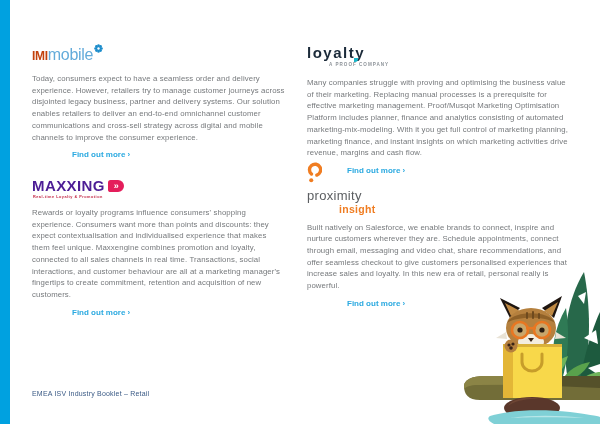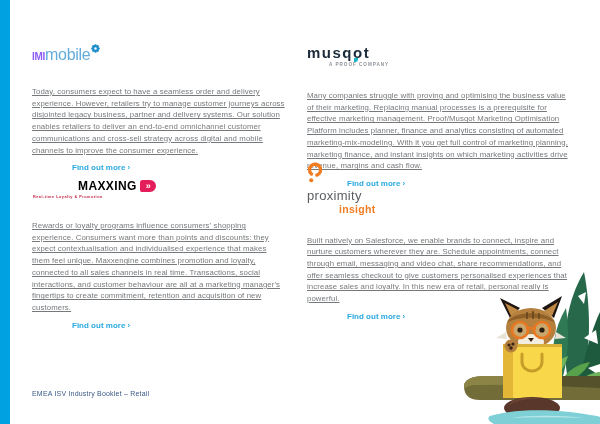--- a/index.html
+++ b/index.html
@@ -6,35 +6,35 @@
   body{
     width:600px;height:424px;background:#ffffff;position:relative;overflow:hidden;
     font-family:"Liberation Sans", sans-serif;
   }
   .accent-bar{position:absolute;left:0;top:0;width:10px;height:424px;background:#00A1E0;}
   .section{position:absolute;}
   #sec-imimobile{left:32px;top:46px;width:253px;}
   #sec-musqot{left:307px;top:44px;width:262px;}
   #sec-maxxing{left:32px;top:176px;width:253px;}
   #sec-proximity{left:307px;top:161px;width:262px;}
-  .body-text{font-size:7.8px;line-height:11.7px;color:#76797c;margin:20px 0 0 0;letter-spacing:.1px;text-decoration:underline;}
+  .body-text{font-size:7.8px;line-height:11.7px;color:#76797c;margin:7px 0 0 0;letter-spacing:.1px;}
   .more-link{display:inline-block;font-size:8px;font-weight:bold;color:#2aa9e0;text-decoration:none;cursor:pointer;padding-left:40px;}
   
   .imi-logo{height:20px;position:relative;white-space:nowrap;}
-  .imi-bold{font-size:10px;font-weight:bold;color:#8b5cf6;letter-spacing:-0.3px;}
+  .imi-bold{font-size:12px;font-weight:bold;color:#c2410c;letter-spacing:-0.3px;}
   .imi-light{font-size:16px;font-weight:400;color:#63abda;letter-spacing:-0.3px;margin-top:12px;}
   .imi-gear{position:relative;top:-7px;left:1px;}
   
   .musqot-logo{height:26px;position:relative;}
   .musqot-word{font-size:15px;font-weight:bold;color:#1c2b3a;letter-spacing:1.5px;}
   .musqot-q-accent{position:absolute;left:47px;top:14px;width:4px;height:4px;background:#17b6c9;border-radius:0 0 3px 0;}
   .musqot-sub{font-size:4.6px;color:#8d9399;letter-spacing:1px;margin:0 0 0 22px;font-weight:bold;}
   
   .maxxing-logo{height:24px;position:relative;}
-  .maxxing-word{font-size:12px;font-weight:bold;color:#000000;letter-spacing:.4px;vertical-align:middle;margin-left:46px;}
+  .maxxing-word{font-size:15px;font-weight:bold;color:#4c1d95;letter-spacing:.4px;vertical-align:middle;}
   .maxxing-badge{display:inline-block;vertical-align:middle;margin-left:3px;background:#e41e5b;color:#fff;
     font-size:9px;font-weight:bold;line-height:12px;width:16px;height:12px;text-align:center;
     border-radius:3px 7px 7px 3px;letter-spacing:-1px;}
   .maxxing-tagline{font-size:3.8px;color:#c01f3e;letter-spacing:.5px;margin:1px 0 0 1px;font-weight:bold;}
   
   .prox-logo{line-height:1;}
   .prox-line1{font-size:13px;color:#5b5e61;letter-spacing:.3px;margin-top:3px;}
   .prox-line2{font-size:10.5px;font-weight:bold;color:#f07d22;letter-spacing:.3px;margin-top:2px;padding-left:32px;}
   .footer-text{position:absolute;left:32px;top:390px;font-size:7px;color:#3a5a85;letter-spacing:.2px;}
   .illustration{position:absolute;left:450px;top:268px;width:150px;height:156px;}
@@ -60,21 +60,21 @@
           </g>
           <circle cx="9" cy="9" r="2.4" fill="#ffffff"></circle>
         </svg></span>
   </div>
   <p class="body-text">Today, consumers expect to have a seamless order and delivery experience. However, retailers try to manage customer journeys across disjointed legacy business, partner and delivery systems. Our solution enables retailers to deliver an end-to-end omnichannel customer communications and cross-sell strategy across digital and mobile channels to improve the consumer experience.</p>
   <a class="more-link">Find out more ›</a>
 </div>
 
 <div class="section" id="sec-musqot">
   <div class="musqot-logo">
-    <span class="musqot-word">musqot</span>
+    <span class="musqot-word">loyalty</span>
     <span class="musqot-q-accent"></span>
     <div class="musqot-sub">A PROOF COMPANY</div>
   </div>
   <p class="body-text">Many companies struggle with proving and optimising the business value of their marketing. Replacing manual processes is a prerequisite for effective marketing management. Proof/Musqot Marketing Optimisation Platform includes planner, finance and analytics consisting of automated marketing-mix-modeling. With it you get full control of marketing planning, marketing finance, and instant insights on which marketing activities drive revenue, margins and cash flow.</p>
   <a class="more-link">Find out more ›</a>
 </div>
 
 <div class="section" id="sec-maxxing">
   <div class="maxxing-logo">
     <span class="maxxing-word">MAXXING</span><span class="maxxing-badge">»</span>

